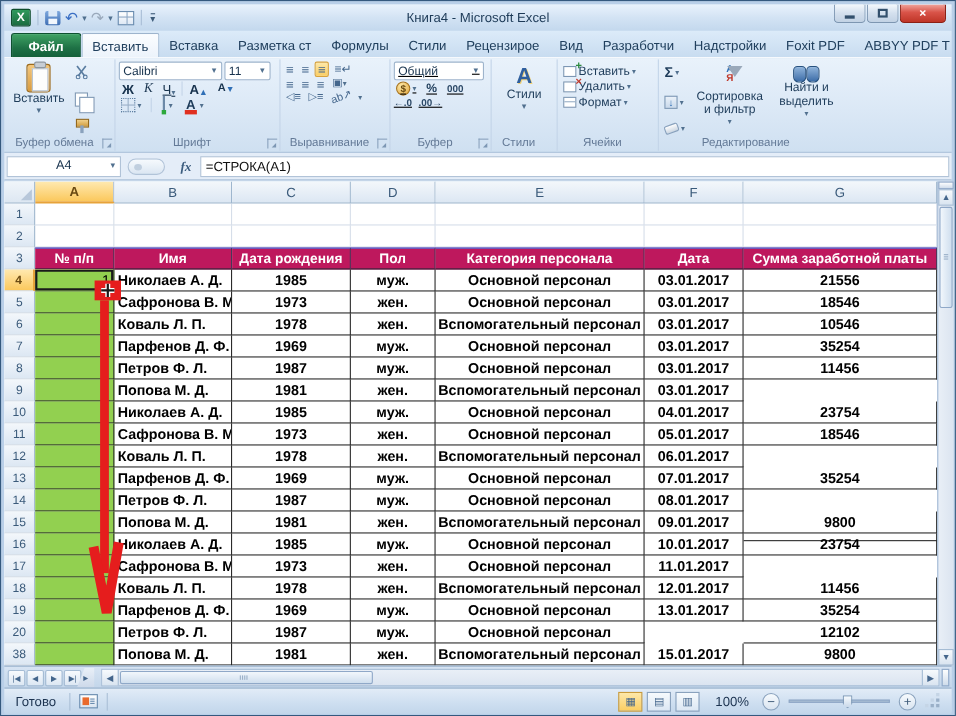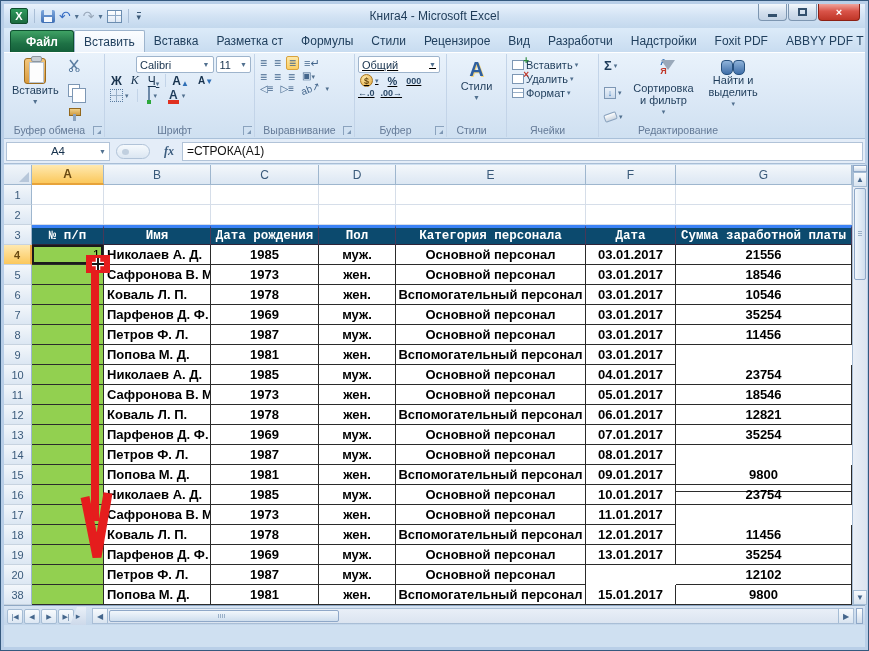--- a/index.html
+++ b/index.html
@@ -123,22 +123,22 @@
   .colhdr{background:linear-gradient(#f3f7fb,#dce7f3);border-right:1px solid #9eb6ce;border-bottom:1px solid #9eb6ce;
     font-size:12px;color:#3a5a7a;display:flex;align-items:center;justify-content:center;}
   .colhdr.sel{background:linear-gradient(#ffe9b0,#fbc85c);border-bottom:2px solid #e7a33a;color:#6a4a12;font-weight:bold;}
   .grow{display:flex;height:20px;}
   .rowhdr{width:28px;background:linear-gradient(#f3f7fb,#dce7f3);border-right:1px solid #9eb6ce;border-bottom:1px solid #c7d3e0;
     font-size:11px;color:#3a5a7a;display:flex;align-items:center;justify-content:center;}
   .rowhdr.sel{background:linear-gradient(#ffe9b0,#fbc85c);border-right:2px solid #e7a33a;color:#6a4a12;font-weight:bold;}
   .cell{border-right:1px solid #d6dee9;border-bottom:1px solid #d6dee9;font-size:13px;color:#000;
     display:flex;align-items:center;overflow:hidden;white-space:nowrap;padding:0 3px;}
   .cell.c-center{justify-content:center;} .cell.c-right{justify-content:flex-end;} .cell.c-left{justify-content:flex-start;}
-  .cell.thead{background:#0c4a6e;color:#fff;font-weight:bold;font-size:12.5px;justify-content:center;
-    border-right:1px solid #483858;border-bottom:1px solid #2e2338;border-top:3px solid #3b82f6;font-family:Liberation Mono, monospace;}
+  .cell.thead{background:#be185d;color:#fff;font-weight:bold;font-size:12.5px;justify-content:center;
+    border-right:1px solid #483858;border-bottom:1px solid #2e2338;border-top:1px solid #3b82f6;}
   .cell.data{border-right:1px solid #2b2b2b;border-bottom:1px solid #2b2b2b;font-weight:600;}
   .cell.green{background:#92d050;font-weight:400;}
   .cell.selcell{box-shadow:inset 0 0 0 2px #1a1a1a;background:#92d050;}
 
   
   .vscroll{position:absolute;left:851px;top:164px;width:15px;height:440px;background:linear-gradient(90deg,#e9eff7,#dbe4f0);border-left:1px solid #a9bed6;}
   .vs-split{height:7px;background:linear-gradient(#fdfefe,#cfdcEB);background:linear-gradient(#fdfefe,#cfdceb);border:1px solid #8fa8c8;}
   .vs-btn{height:15px;display:flex;align-items:center;justify-content:center;font-size:8px;color:#44668c;
     background:linear-gradient(#f7fafd,#d9e4f0);border:1px solid #a5bcd4;}
   .vs-thumb{height:92px;margin:1px;background:linear-gradient(90deg,#f2f7fc,#cfdeee);border:1px solid #8fa8c8;border-radius:2px;position:relative;}
@@ -263,21 +263,21 @@
             </span>
         </div>
       </div>
       <div class="glabel">Буфер обмена</div>
       <span class="launcher"></span>
     </div>
 
     <div class="rgroup" style="width:150px;">
       <div class="col" style="width:100%;">
         <div style="display:flex;gap:2px;">
-          <span class="combo" style="width:94px;margin-left:28px;">
+          <span class="combo" style="width:94px;">
               <span>Calibri</span>
               <span class="dd">▼</span>
             </span>
           <span class="combo" style="width:42px;">
               <span>11</span>
               <span class="dd">▼</span>
             </span>
         </div>
         <div style="display:flex;align-items:center;gap:3px;">
           <span class="fbtn bold-zh">Ж</span>
@@ -557,21 +557,20 @@
           <div class="cell c-center data" style="width: 176px;">18546</div>
         </div>
         <div class="grow">
           <div class="rowhdr">12</div>
           <div class="cell c-right data green" style="width: 72px;"></div>
           <div class="cell c-left data" style="width: 107px;">Коваль Л. П.</div>
           <div class="cell c-center data" style="width: 108px;">1978</div>
           <div class="cell c-center data" style="width: 77px;">жен.</div>
           <div class="cell c-center data" style="width: 190px;">Вспомогательный персонал</div>
           <div class="cell c-center data" style="width: 90px;">06.01.2017</div>
-          <div class="cell c-center data" style="width: 176px;">12821</div>
         </div>
         <div class="grow">
           <div class="rowhdr">13</div>
           <div class="cell c-right data green" style="width: 72px;"></div>
           <div class="cell c-left data" style="width: 107px;">Парфенов Д. Ф.</div>
           <div class="cell c-center data" style="width: 108px;">1969</div>
           <div class="cell c-center data" style="width: 77px;">муж.</div>
           <div class="cell c-center data" style="width: 190px;">Основной персонал</div>
           <div class="cell c-center data" style="width: 90px;">07.01.2017</div>
           <div class="cell c-center data" style="width: 176px;">35254</div>
@@ -675,20 +674,38 @@
     <div class="stab-stub">▸</div>
     <div class="hscroll">
       <span class="hs-btn">◀</span>
       <span class="hs-thumb"></span>
       <span class="hs-track"></span>
       <span class="hs-btn right">▶</span>
     </div>
     <div class="tab-split"></div>
   </div>
 
+  <div class="statusbar">
+    <span class="st-ready">Готово</span>
+    <span class="st-sep"></span>
+    <span class="macroic"></span>
+    <span class="st-sep"></span>
+    <div class="st-right">
+      <span class="viewbtn active">▦</span>
+      <span class="viewbtn">▤</span>
+      <span class="viewbtn">▥</span>
+      <span class="zoomlbl">100%</span>
+      <span class="zbtn">−</span>
+      <span class="ztrack">
+          <span class="zthumb"></span>
+        </span>
+      <span class="zbtn">+</span>
+      <span class="grip"></span>
+    </div>
+  </div>
 
   <svg class="annot" width="869" height="651">
     <rect x="85" y="254" width="24" height="18" fill="#e51d1d"></rect>
     <path d="M97 257 v12 M91 263 h12" stroke="#ffffff" stroke-width="4.5" fill="none"></path>
     <path d="M97 257 v12 M91 263 h12" stroke="#1a1a1a" stroke-width="2" fill="none"></path>
     <rect x="90" y="272" width="8" height="248" fill="#e51d1d"></rect>
     <path d="M84 496 L96 556 L107 492" stroke="#e51d1d" stroke-width="9" fill="none"></path>
   </svg>
 
 </div>

